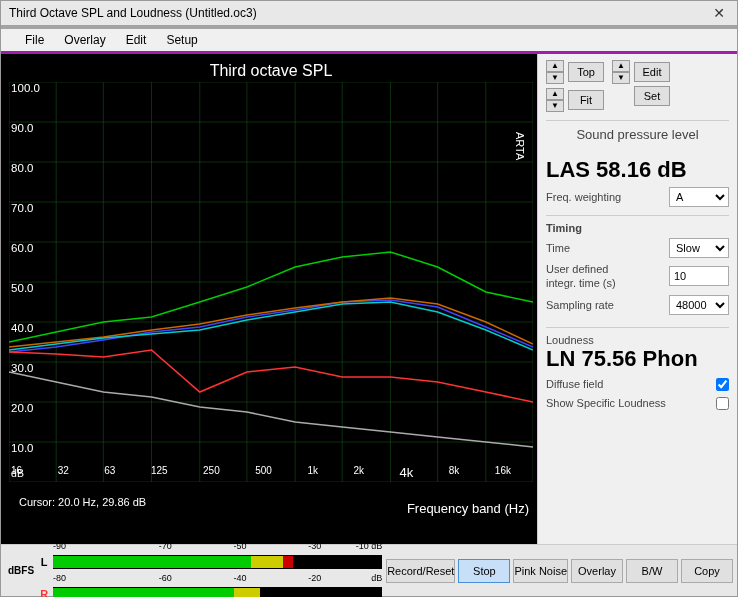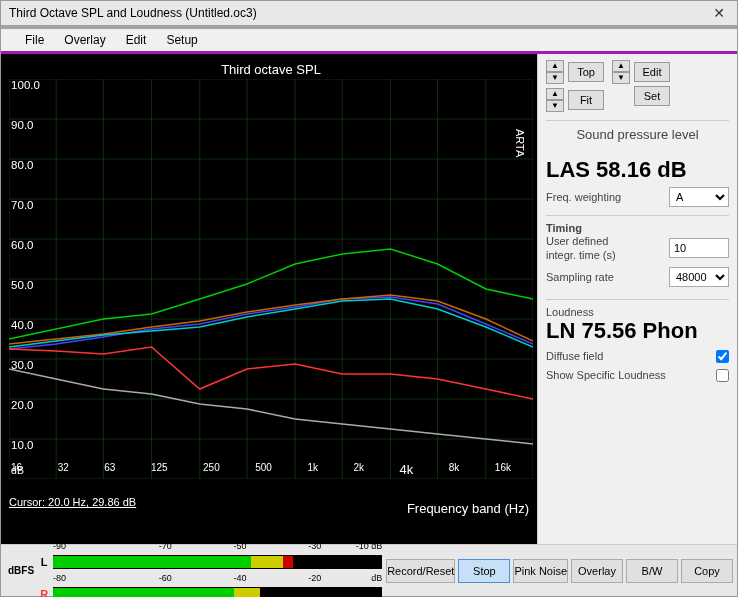--- a/index.html
+++ b/index.html
@@ -66,21 +66,21 @@
     .chart-area {
       flex: 1;
       background: #000;
       position: relative;
       padding: 8px 4px 60px 8px;
       min-width: 0;
     }
     .chart-title {
       text-align: center;
       color: #fff;
-      font-size: 13px;
+      font-size: 16px;
       margin-bottom: 2px;
     }
     .chart-inner {
       position: relative;
       width: 100%;
       height: calc(100% - 22px);
     }
     .chart-svg {
       width: 100%;
       height: 100%;
@@ -307,24 +307,23 @@
       font-size: 10px;
       font-weight: bold;
       color: #000;
       padding: 0 3px;
       writing-mode: horizontal-tb;
       white-space: nowrap;
     }
     .cursor-info {
       position: absolute;
       bottom: 36px;
-      left: 8px;
+      left: 18px;
       color: #fff;
       font-size: 11px;
-      text-decoration: underline;
     }
     .freq-label {
       position: absolute;
       bottom: 28px;
       right: 8px;
       color: #fff;
       font-size: 13px;
     }
   </style>
 </head>
@@ -486,20 +485,27 @@
             <option>A</option>
             <option>B</option>
             <option>C</option>
             <option>D</option>
           </select>
         </div>
       </div>
 
       <div style="border-top:1px solid #ccc;padding-top:4px;">
         <div class="section-label">Timing</div>
+        <div class="field-row" style="margin-top:4px;">
+          <span class="field-label">Time</span>
+          <select class="dropdown">
+            <option>Slow</option>
+            <option>Fast</option>
+          </select>
+        </div>
         <div class="field-row">
           <span class="field-label" style="max-width:90px;line-height:1.3;">User defined<br>integr. time (s)</span>
           <input class="input-field" type="text" value="10" style="">
         </div>
         <div class="field-row">
           <span class="field-label">Sampling rate</span>
           <select class="dropdown">
             <option>48000</option>
             <option>44100</option>
             <option>96000</option>

